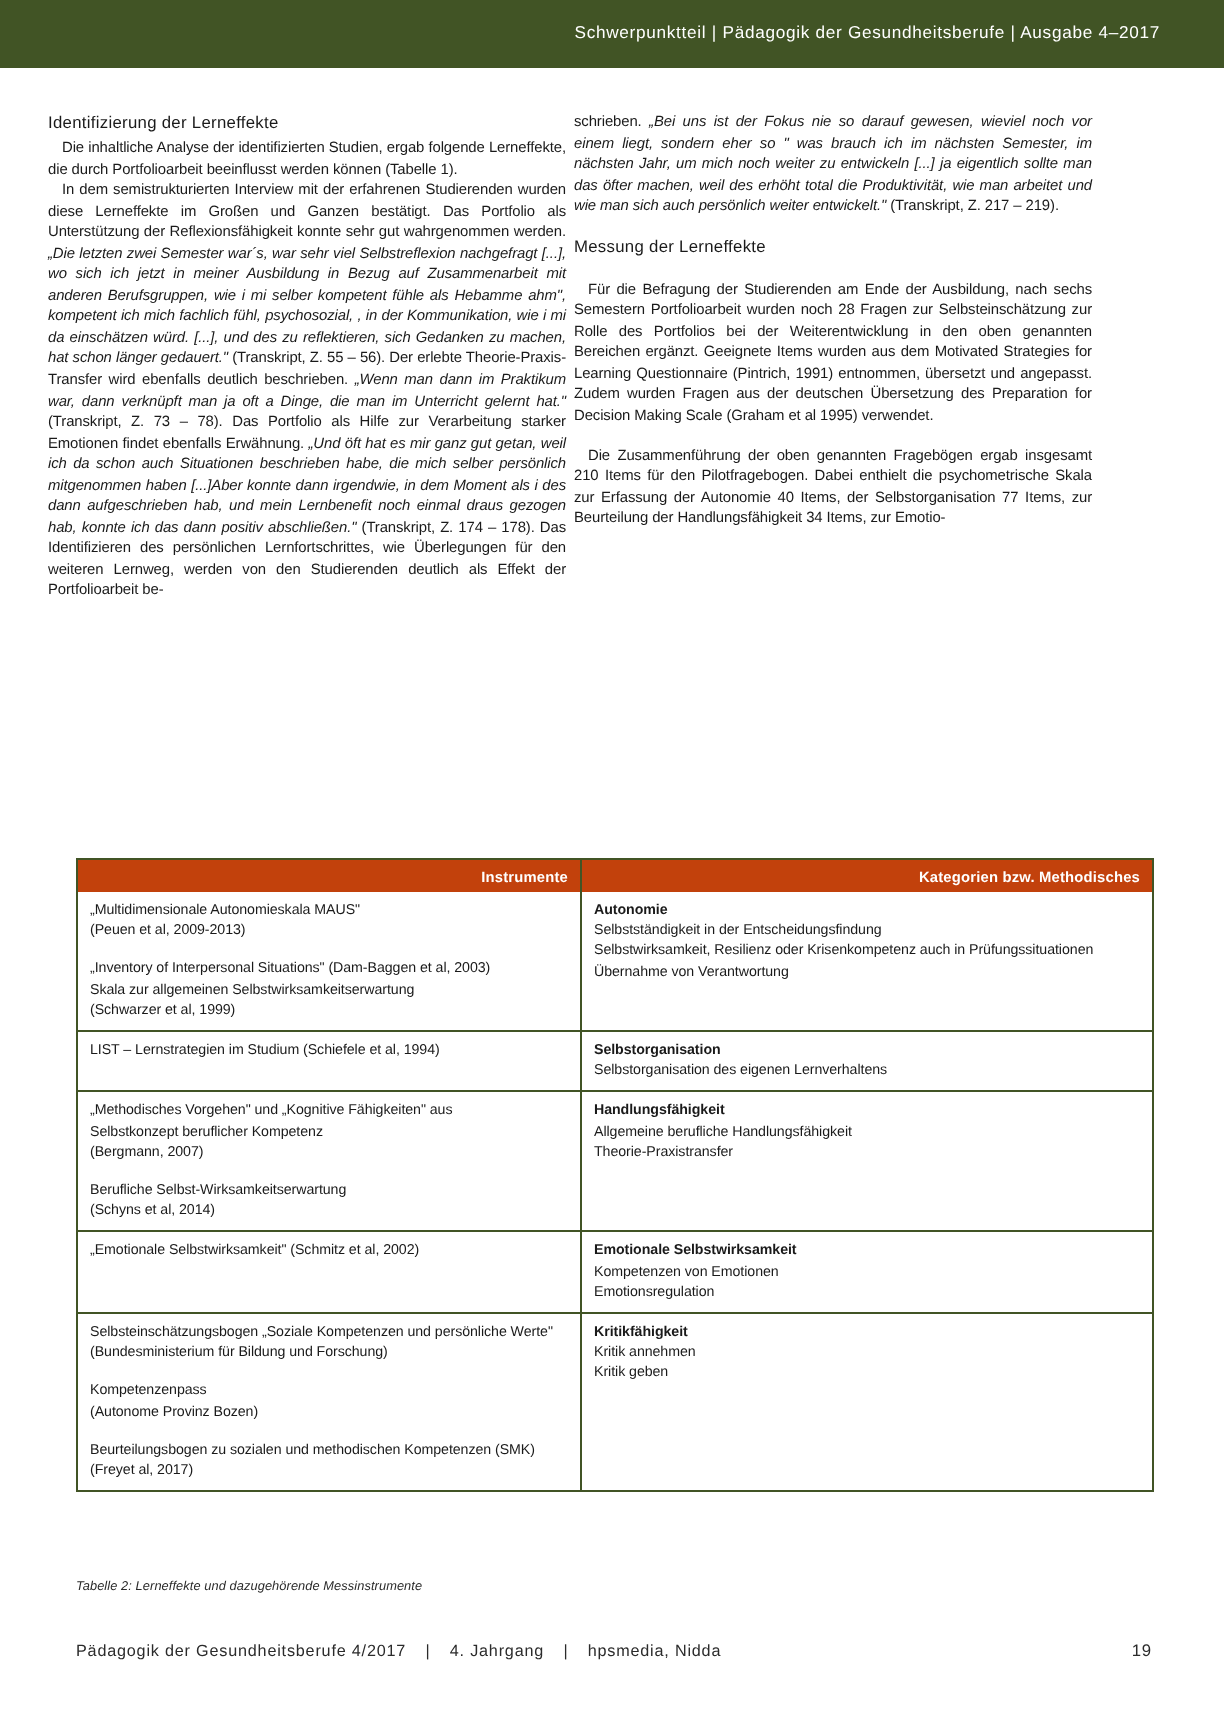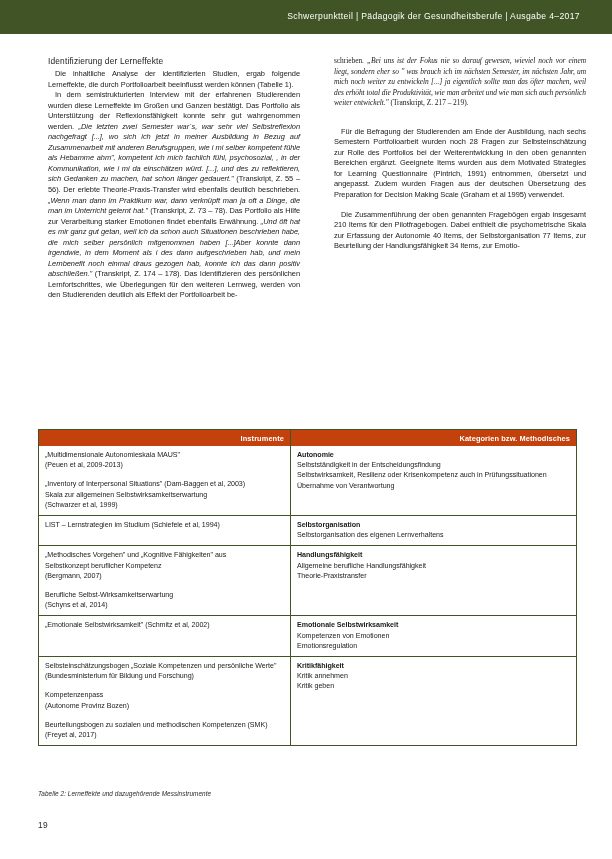--- a/index.html
+++ b/index.html
@@ -31,46 +31,46 @@
     color: #ffffff;
     font-size: 8.6px;
     letter-spacing: .35px;
     white-space: nowrap;
     margin-left: 48px;
   }
 
   
   .columns {
     position: absolute;
-    left: 48px;
+    left: 24px;
     top: 56px;
     width: 538px;
     display: flex;
-    gap: 34px;
+    gap: 4px;
   }
   .col {
     width: 259px;
   }
   .col h2 {
     font-size: 8.4px;
     font-weight: normal;
     margin: 0 0 3px 0;
     letter-spacing: .15px;
     color: #1a1a1a;
   }
   .col p {
     margin: 0;
     font-size: 7.45px;
     line-height: 10.55px;
     text-align: justify;
     text-indent: 7px;
     letter-spacing: -.05px;
     hyphens: manual;
   }
-  .col p.no-indent { text-indent: 0; font-family: Liberation Serif, serif; }
+  .col p.no-indent { text-indent: 0; }
   .col p + p { margin-top: 0; }
   .spacer { height: 9px; }
   .it { font-style: italic; }
 
   
   .table-wrap {
     position: absolute;
     left: 38px;
     top: 429px;
     width: 538px;
@@ -147,20 +147,21 @@
 
   <div class="col">
     <h2>Identifizierung der Lerneffekte</h2>
     <p>Die inhaltliche Analyse der identifizierten Studien, ergab folgende Lerneffekte, die durch Portfolioarbeit beeinflusst werden können (Tabelle 1).</p>
     <p><span>In dem semistrukturierten Interview mit der erfahrenen Studierenden wurden diese Lerneffekte im Großen und Ganzen bestätigt. Das Portfolio als Unterstützung der Reflexionsfähigkeit konnte sehr gut wahrgenommen werden. </span><span class="it">„Die letzten zwei Semester war´s, war sehr viel Selbstreflexion nachgefragt [...], wo sich ich jetzt in meiner Ausbildung in Bezug auf Zusammenarbeit mit anderen Berufsgruppen, wie i mi selber kompetent fühle als Hebamme ahm", kompetent ich mich fachlich fühl, psychosozial, , in der Kommunikation, wie i mi da einschätzen würd. [...], und des zu reflektieren, sich Gedanken zu machen, hat schon länger gedauert."</span><span> (Transkript, Z. 55 – 56). Der erlebte Theorie-Praxis-Transfer wird ebenfalls deutlich beschrieben. </span><span class="it">„Wenn man dann im Praktikum war, dann verknüpft man ja oft a Dinge, die man im Unterricht gelernt hat."</span><span> (Transkript, Z. 73 – 78). Das Portfolio als Hilfe zur Verarbeitung starker Emotionen findet ebenfalls Erwähnung. </span><span class="it">„Und öft hat es mir ganz gut getan, weil ich da schon auch Situationen beschrieben habe, die mich selber persönlich mitgenommen haben [...]Aber konnte dann irgendwie, in dem Moment als i des dann aufgeschrieben hab, und mein Lernbenefit noch einmal draus gezogen hab, konnte ich das dann positiv abschließen."</span><span> (Transkript, Z. 174 – 178). Das Identifizieren des persönlichen Lernfortschrittes, wie Überlegungen für den weiteren Lernweg, werden von den Studierenden deutlich als Effekt der Portfolioarbeit be-</span></p>
   </div>
 
   <div class="col">
     <p class="no-indent"><span>schrieben. </span><span class="it">„Bei uns ist der Fokus nie so darauf gewesen, wieviel noch vor einem liegt, sondern eher so " was brauch ich im nächsten Semester, im nächsten Jahr, um mich noch weiter zu entwickeln [...] ja eigentlich sollte man das öfter machen, weil des erhöht total die Produktivität, wie man arbeitet und wie man sich auch persönlich weiter entwickelt."</span><span> (Transkript, Z. 217 – 219).</span></p>
     <div class="spacer"></div>
+    <h2>Messung der Lerneffekte</h2>
     <div class="spacer"></div>
     <p>Für die Befragung der Studierenden am Ende der Ausbildung, nach sechs Semestern Portfolioarbeit wurden noch 28 Fragen zur Selbsteinschätzung zur Rolle des Portfolios bei der Weiterentwicklung in den oben genannten Bereichen ergänzt. Geeignete Items wurden aus dem Motivated Strategies for Learning Questionnaire (Pintrich, 1991) entnommen, übersetzt und angepasst. Zudem wurden Fragen aus der deutschen Übersetzung des Preparation for Decision Making Scale (Graham et al 1995) verwendet.</p>
     <div class="spacer"></div>
     <p>Die Zusammenführung der oben genannten Fragebögen ergab insgesamt 210 Items für den Pilotfragebogen. Dabei enthielt die psychometrische Skala zur Erfassung der Autonomie 40 Items, der Selbstorganisation 77 Items, zur Beurteilung der Handlungsfähigkeit 34 Items, zur Emotio-</p>
   </div>
 
 </div>
 
 <div class="table-wrap">
   <table class="instruments">
@@ -242,14 +243,21 @@
           </td>
         </tr>
       </tbody>
   </table>
 
 </div>
 
 <div class="table-caption">Tabelle 2: Lerneffekte und dazugehörende Messinstrumente</div>
 
 <div class="page-footer">
+  <div class="imprint">
+    <span>Pädagogik der Gesundheitsberufe 4/2017</span>
+    <span class="sep">|</span>
+    <span>4. Jahrgang</span>
+    <span class="sep">|</span>
+    <span>hpsmedia, Nidda</span>
+  </div>
   <div class="pageno">19</div>
 </div>
 
 </body></html>

